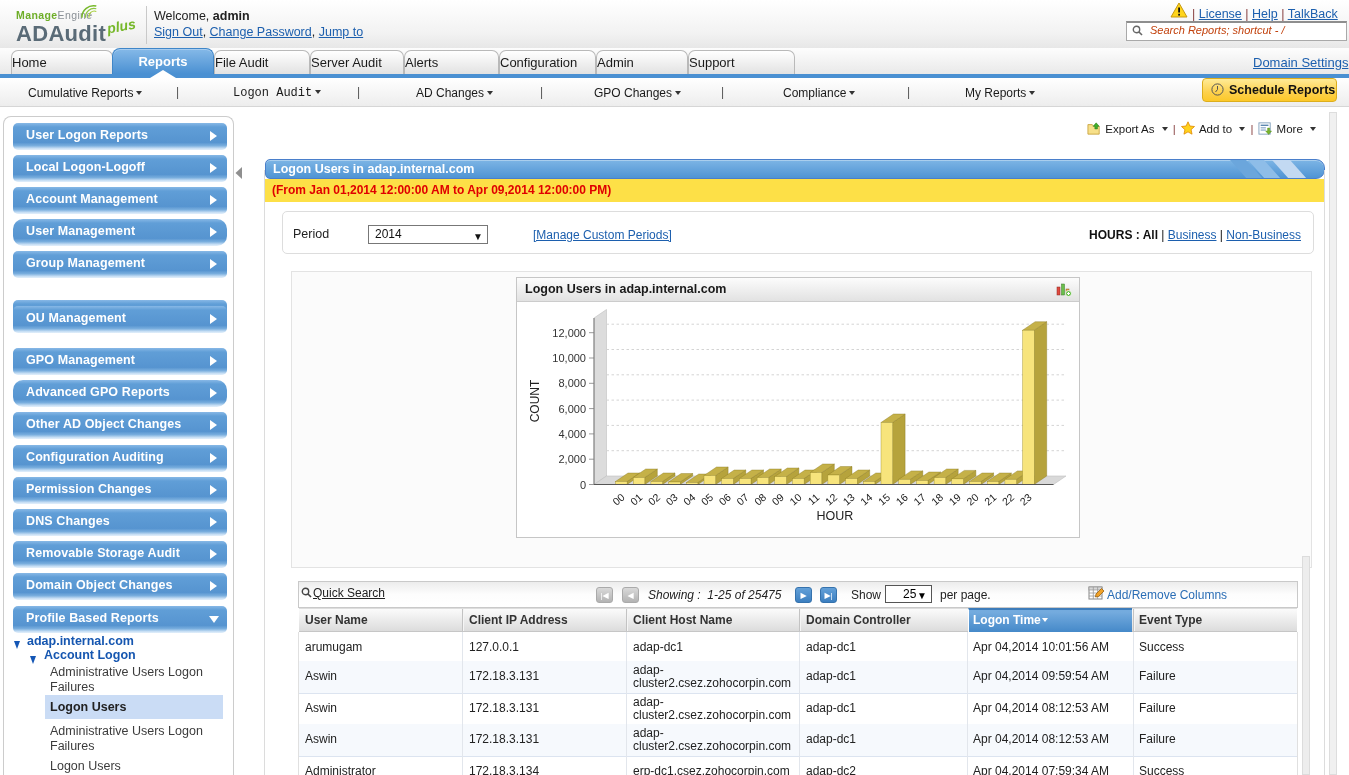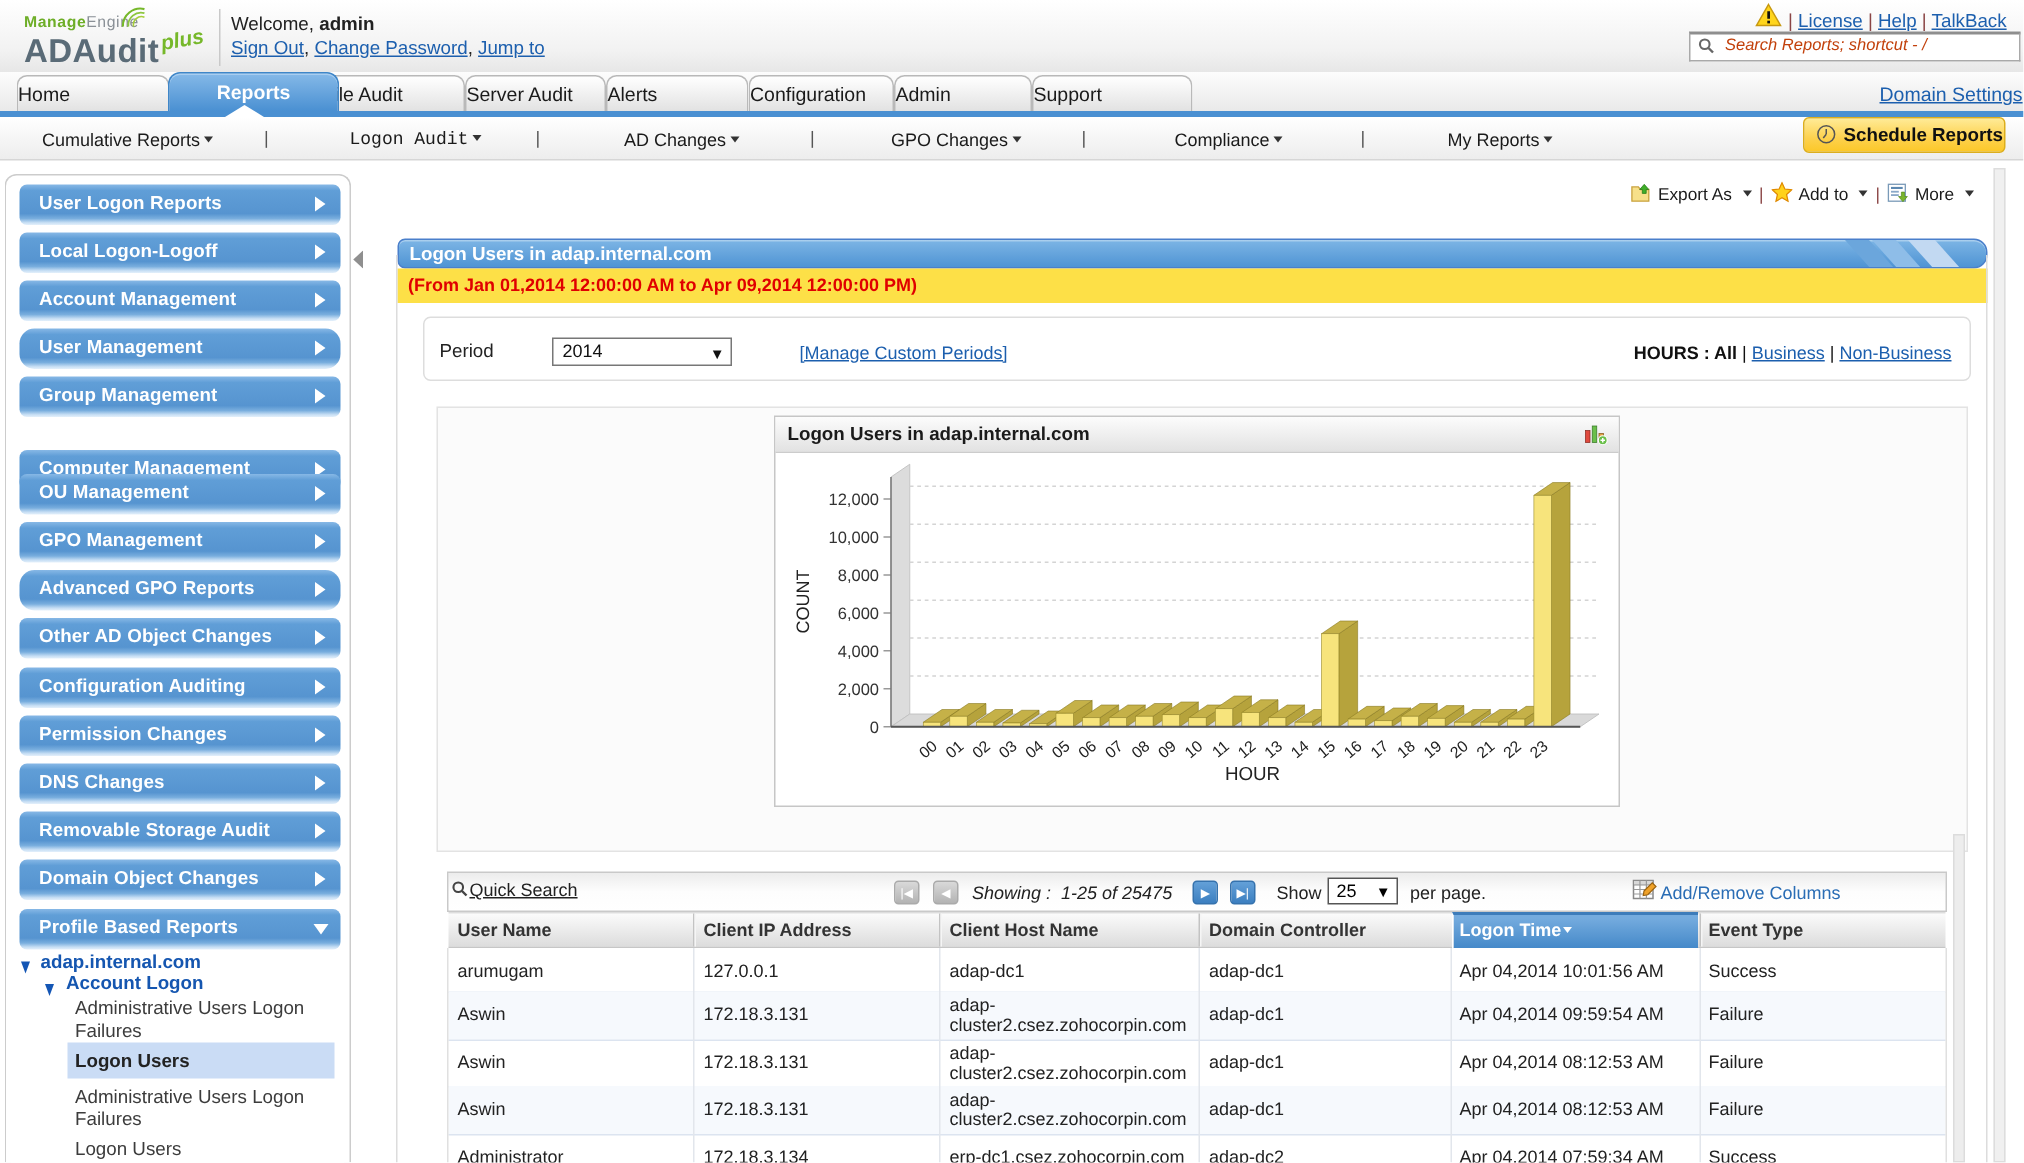--- a/index.html
+++ b/index.html
@@ -53,21 +53,21 @@
 #chartouter{left:291px;top:271px;width:1021px;height:297px;background:#fbfbfb;border:1px solid #e3e3e3;box-sizing:border-box;}
 #chartbox{left:516px;top:277px;width:564px;height:261px;background:#fff;border:1px solid #c6c6c6;box-sizing:border-box;}
 #charttitle{left:517px;top:278px;width:562px;height:24px;background:linear-gradient(#fcfcfc,#e2e2e2);border-bottom:1px solid #ccc;font-size:12.5px;font-weight:bold;color:#1a1a1a;line-height:23px;padding-left:8px;box-sizing:border-box;}
 
 #ttool{left:298px;top:581px;width:1000px;height:27px;background:linear-gradient(#ececec,#fdfdfd 50%,#ffffff);border:1px solid #c9c9c9;box-sizing:border-box;}
 #qsearch{left:313px;top:586px;font-size:12px;color:#222;}
 .pgbtn{position:absolute;width:17px;height:16px;border-radius:3px;color:#fff;text-align:center;font-size:8px;line-height:16px;}
 .pgray{background:linear-gradient(#d9d9d9,#b3b3b3);border:1px solid #aaa;box-sizing:border-box;}
 .pblue{background:linear-gradient(#63a0d8,#3c7fc0);border:1px solid #3572ad;box-sizing:border-box;}
 #showing{left:648px;top:588px;font-size:12px;color:#222;font-style:italic;}
-#showsel{left:885px;top:585px;width:47px;height:18px;border:1px solid #555;background:#fff;font-size:12px;padding-left:5px;line-height:16px;box-sizing:border-box;}
+#showsel{left:885px;top:585px;width:47px;height:18px;border:1px solid #555;background:#fff;font-size:12px;padding-left:17px;line-height:16px;box-sizing:border-box;}
 #perpage{left:940px;top:588px;font-size:12px;color:#222;}
 #addrem{left:1107px;top:588px;font-size:12px;color:#2a6db5;}
 #thead{left:299px;top:608px;width:998px;height:24px;background:linear-gradient(#fbfbfb,#dcdcdc);border-top:1px solid #ddd;border-bottom:1px solid #c6c6c6;box-sizing:border-box;}
 .th{position:absolute;top:613px;font-size:12px;font-weight:bold;color:#333;}
 #bluecell{left:968px;top:608px;width:164px;height:24px;background:linear-gradient(#74abde 10%,#4589c9);border-top:2px solid #3d7cba;box-sizing:border-box;border-left:1px solid #fff;}
 .td{position:absolute;font-size:12px;color:#222;}
 .rowline{position:absolute;left:299px;width:998px;height:1px;background:#dce4f0;}
 .rowband{position:absolute;left:299px;width:998px;background:#f6f9fd;}
 
 #scroll1{left:1329px;top:112px;width:8px;height:663px;background:#f0f0f0;border:1px solid #ddd;box-sizing:border-box;}
@@ -104,21 +104,21 @@
 <div class="abs" id="searchtxt">Search Reports; shortcut - /</div>
 
 <div class="abs" id="tabrow">
  <div class="tab" style="left:11px;width:102px;">Home</div>
  <div class="tab" style="left:214px;width:96px;">File Audit</div>
  <div class="tab" style="left:310px;width:94px;">Server Audit</div>
  <div class="tab" style="left:404px;width:95px;">Alerts</div>
  <div class="tab" style="left:499px;width:97px;">Configuration</div>
  <div class="tab" style="left:596px;width:92px;">Admin</div>
  <div class="tab" style="left:688px;width:107px;">Support</div>
- <div id="tab-sel" style="left:112px;width:114px;">Reports</div>
+ <div id="tab-sel" style="left:112px;width:102px;">Reports</div>
 </div>
 <div class="abs" id="blueline"></div>
 <div class="abs" id="notch"></div>
 <a class="abs" id="domset" href="#">Domain Settings</a>
 
 <div class="abs" id="subnav"></div>
 <div class="sn" style="left:28px;">Cumulative Reports<span class="caret"></span></div>
 <div class="snsep" style="left:176px;">|</div>
 <div class="sn" style="left:233px;font-family:Liberation Mono, monospace;">Logon Audit<span class="caret"></span></div>
 <div class="snsep" style="left:357px;">|</div>
@@ -138,21 +138,21 @@
     <span style="position:absolute;left:26px;top:0;white-space:nowrap;">Schedule Reports</span>
   </div>
 
 <div class="abs" id="sidepanel"></div>
 <div class="sbtn" style="top:123px;">User Logon Reports<span class="arr"></span></div>
 <div class="sbtn" style="top:155px;">Local Logon-Logoff<span class="arr"></span></div>
 <div class="sbtn" style="top:187px;">Account Management<span class="arr"></span></div>
 <div class="sbtn" style="top:219px;border-radius:10px;">User Management<span class="arr"></span></div>
 <div class="sbtn" style="top:251px;">Group Management<span class="arr"></span></div>
 <div class="sbtn" style="top:300px;">Computer Management<span class="arr"></span></div>
-<div class="sbtn" style="top:316px;">OU Management<span class="arr"></span></div>
+<div class="sbtn" style="top:306px;">OU Management<span class="arr"></span></div>
 <div class="sbtn" style="top:348px;">GPO Management<span class="arr"></span></div>
 <div class="sbtn" style="top:380px;border-radius:10px;">Advanced GPO Reports<span class="arr"></span></div>
 <div class="sbtn" style="top:412px;">Other AD Object Changes<span class="arr"></span></div>
 <div class="sbtn" style="top:445px;">Configuration Auditing<span class="arr"></span></div>
 <div class="sbtn" style="top:477px;">Permission Changes<span class="arr"></span></div>
 <div class="sbtn" style="top:509px;">DNS Changes<span class="arr"></span></div>
 <div class="sbtn" style="top:541px;">Removable Storage Audit<span class="arr"></span></div>
 <div class="sbtn" style="top:573px;">Domain Object Changes<span class="arr"></span></div>
 <div class="sbtn" style="top:606px;">Profile Based Reports<span class="darr"></span></div>
 <svg class="abs" id="collapsearrow" width="7" height="12" viewBox="0 0 7 12">

